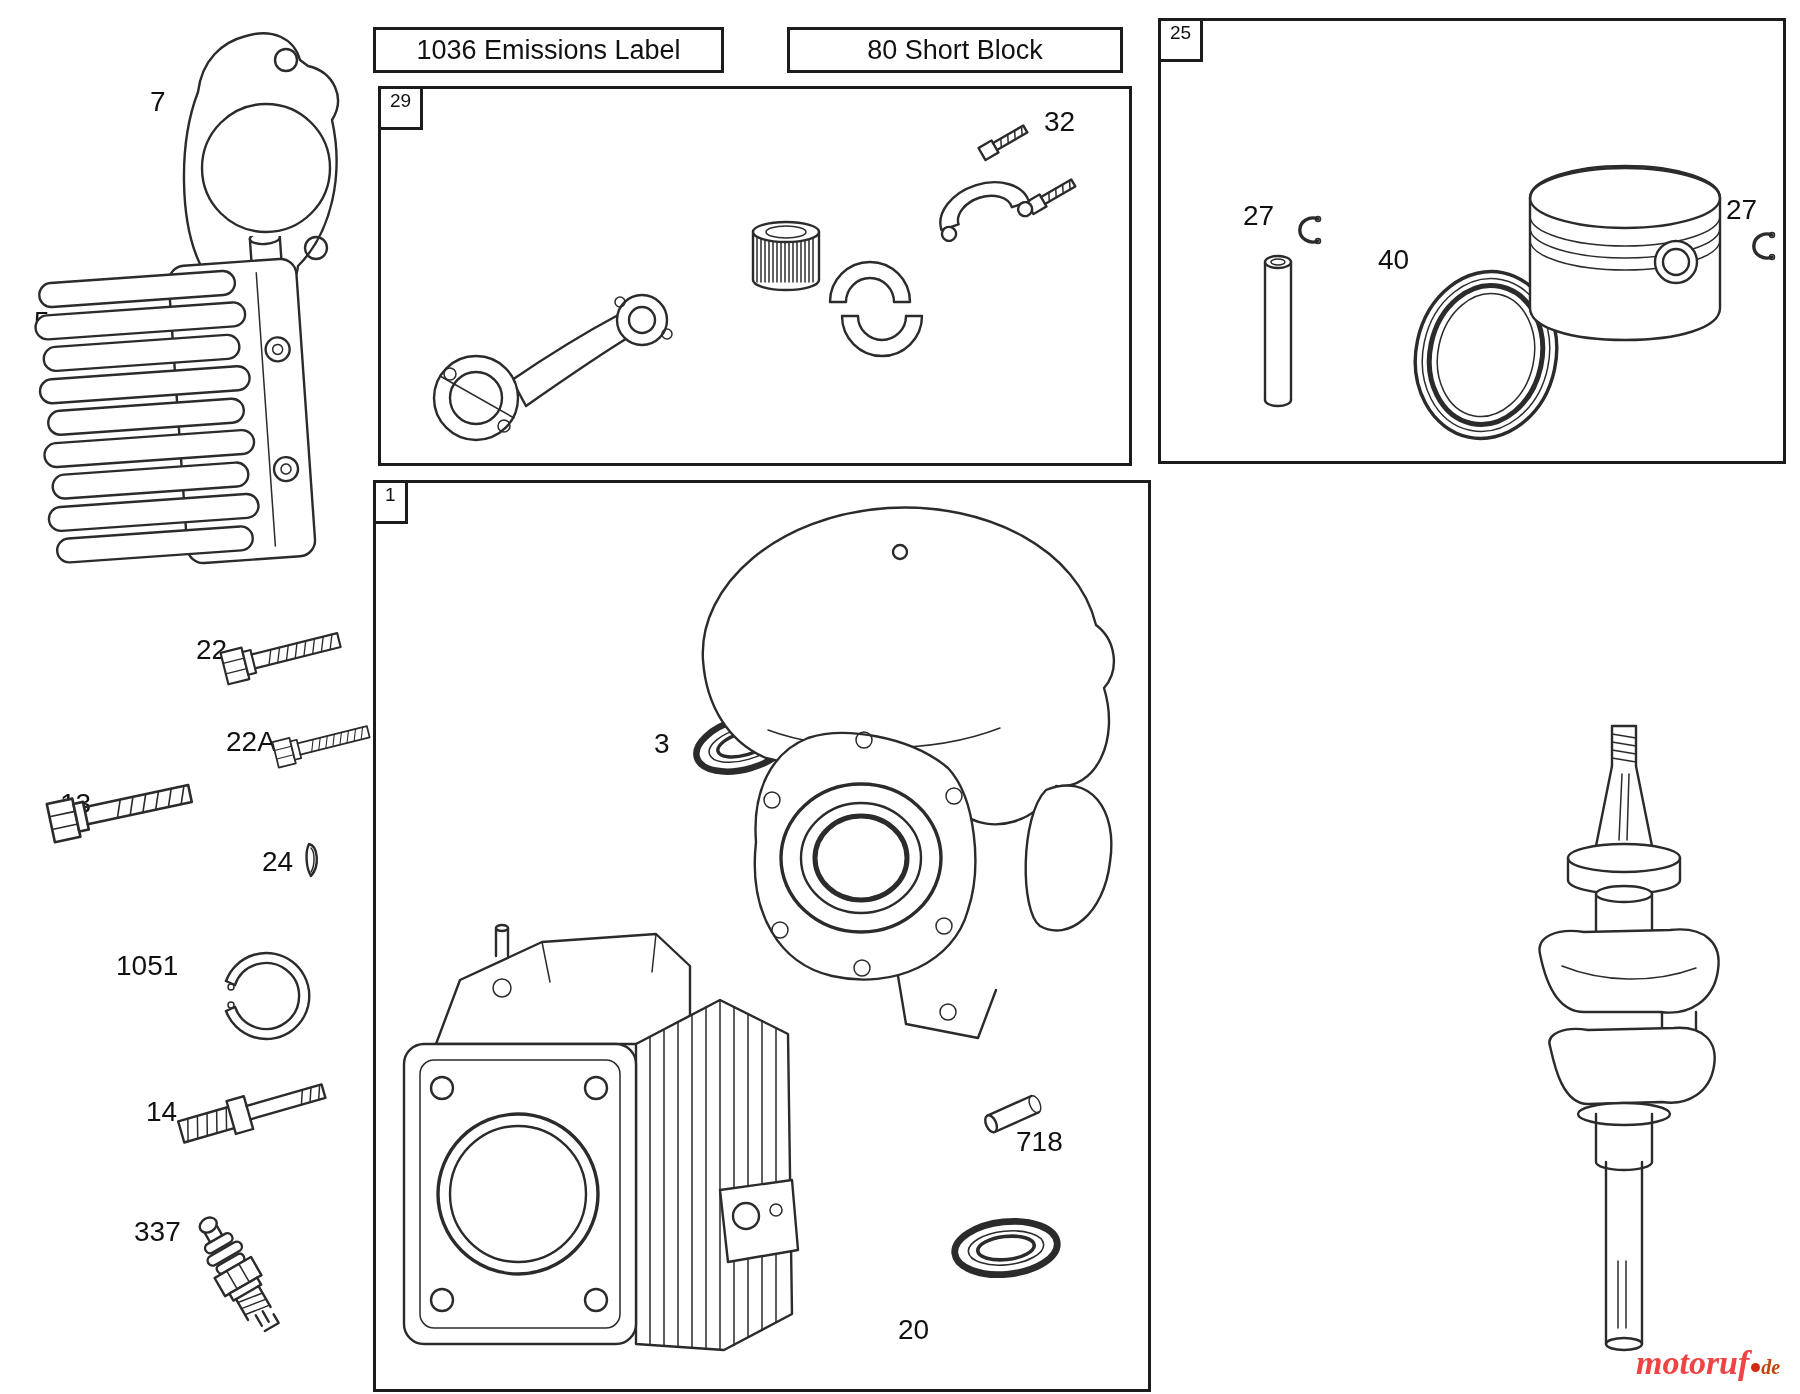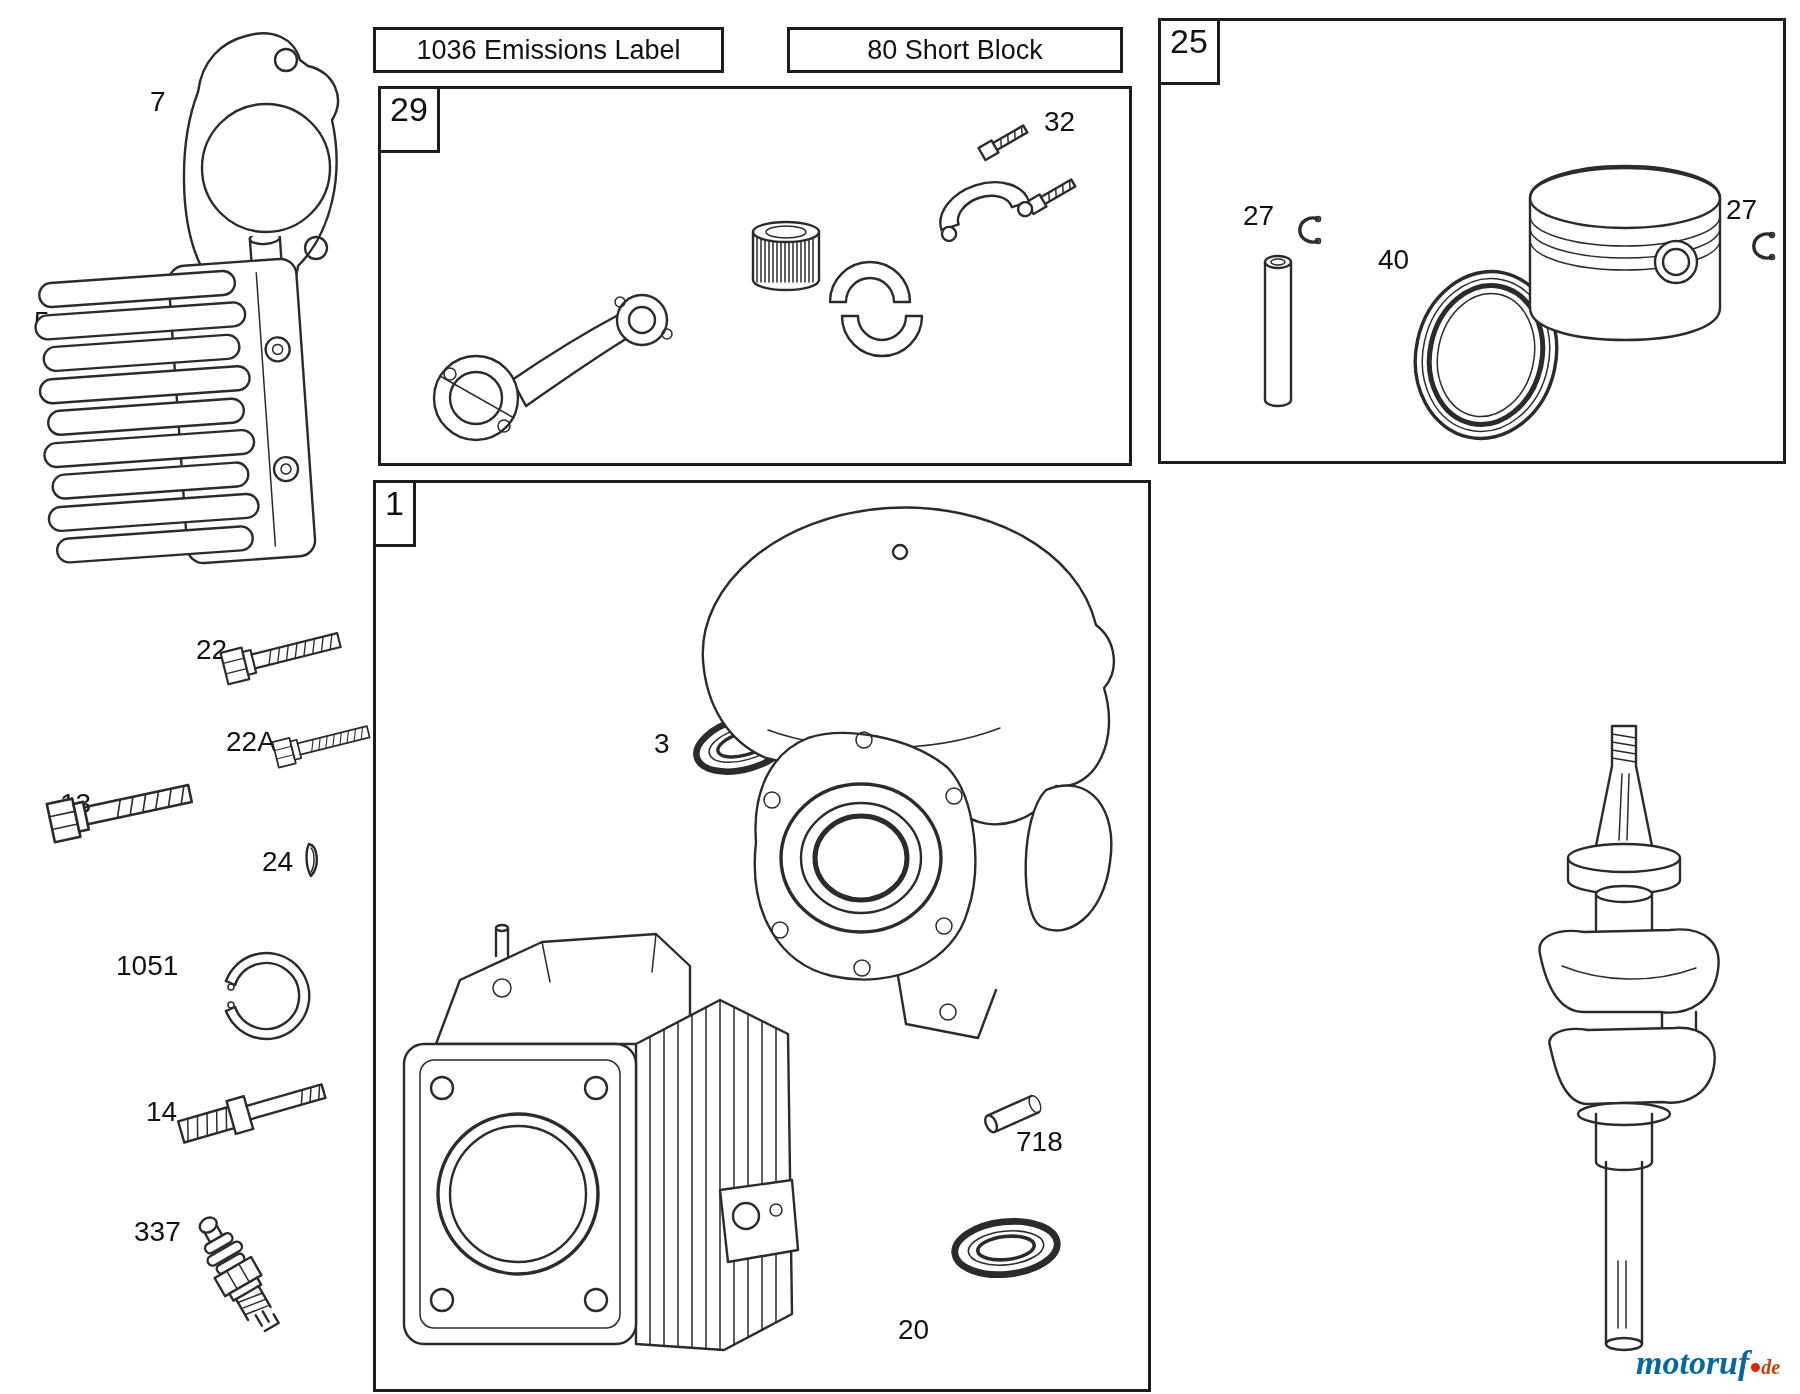--- a/index.html
+++ b/index.html
@@ -1,33 +1,33 @@
 <!DOCTYPE html>
 <html><head>
 <meta charset="utf-8">
 <style>
   html,body{margin:0;padding:0;background:#fff}
   .canvas{position:relative;width:1800px;height:1394px;background:#fff;
           font-family:"Liberation Sans",sans-serif;color:#111;overflow:hidden}
   .frame{position:absolute;border:3px solid #1c1c1c;background:transparent}
   .tag{position:absolute;left:-3px;top:-3px;border:3px solid #1c1c1c;background:#fff;
-       padding:1px 9px 21px;font-size:34px;line-height:1.15}
+       padding:1px 9px 15px;font-size:19px;line-height:1.15}
   .titlebox{position:absolute;border:3px solid #1c1c1c;display:flex;align-items:center;
             justify-content:center;font-size:27px;background:#fff}
   .callout{position:absolute;font-size:28px}
   .part{position:absolute}
   .ln{fill:none;stroke:#2b2b2b;stroke-width:2.4;stroke-linecap:round;stroke-linejoin:round}
   .fw{fill:#fff;stroke:#2b2b2b;stroke-width:2.4;stroke-linejoin:round}
   .w1{stroke-width:1.5}
   .w3{stroke-width:3.4}
   .w5{stroke-width:5}
   .w6{stroke-width:6.5}
   .watermark{position:absolute;font-family:"Liberation Serif",serif;font-style:italic;
              font-weight:bold;white-space:nowrap}
-  .wm-brand{color:#0369a1;font-size:34px}
+  .wm-brand{color:#ef4444;font-size:34px}
   .wm-dot{display:inline-block;width:9px;height:9px;background:#d42a12;border-radius:50%;
           margin:0 1px 2px 2px}
   .wm-tld{color:#c2410c;font-size:20px}
 </style>
 </head>
 <body>
 
 <div class="canvas">
 
   <div class="titlebox" style="left:373px;top:27px;width:345px;height:40px">

